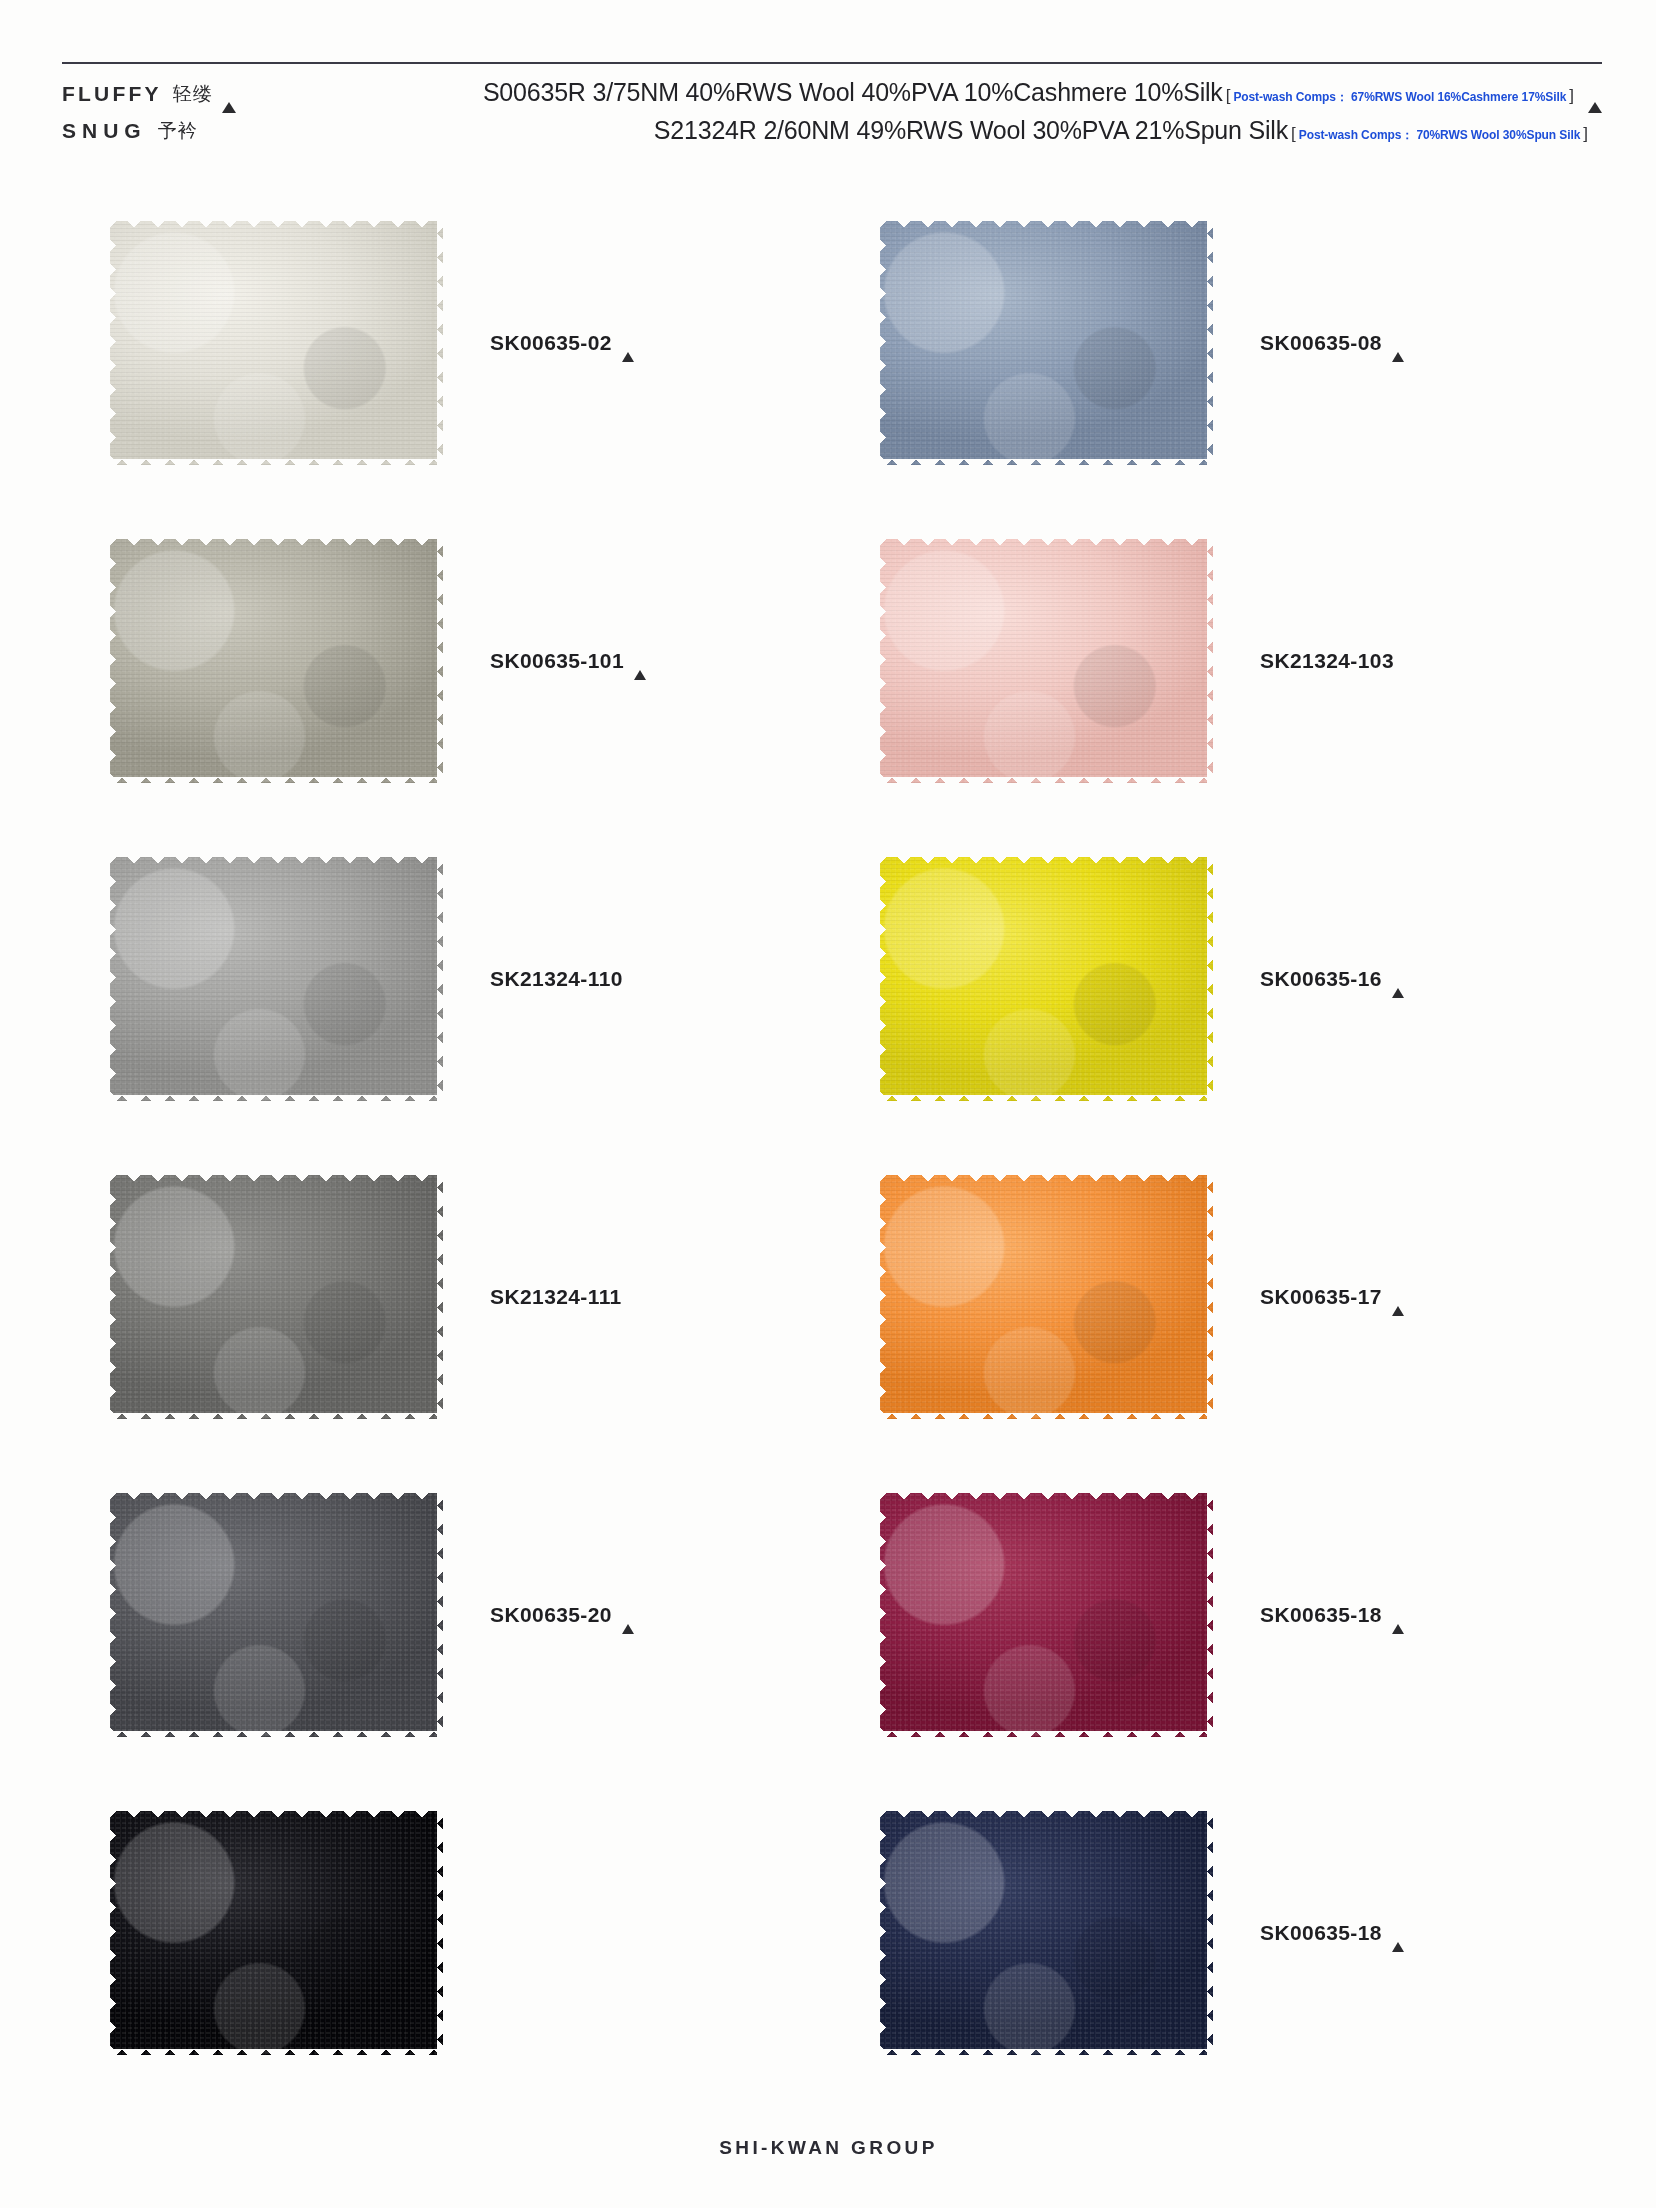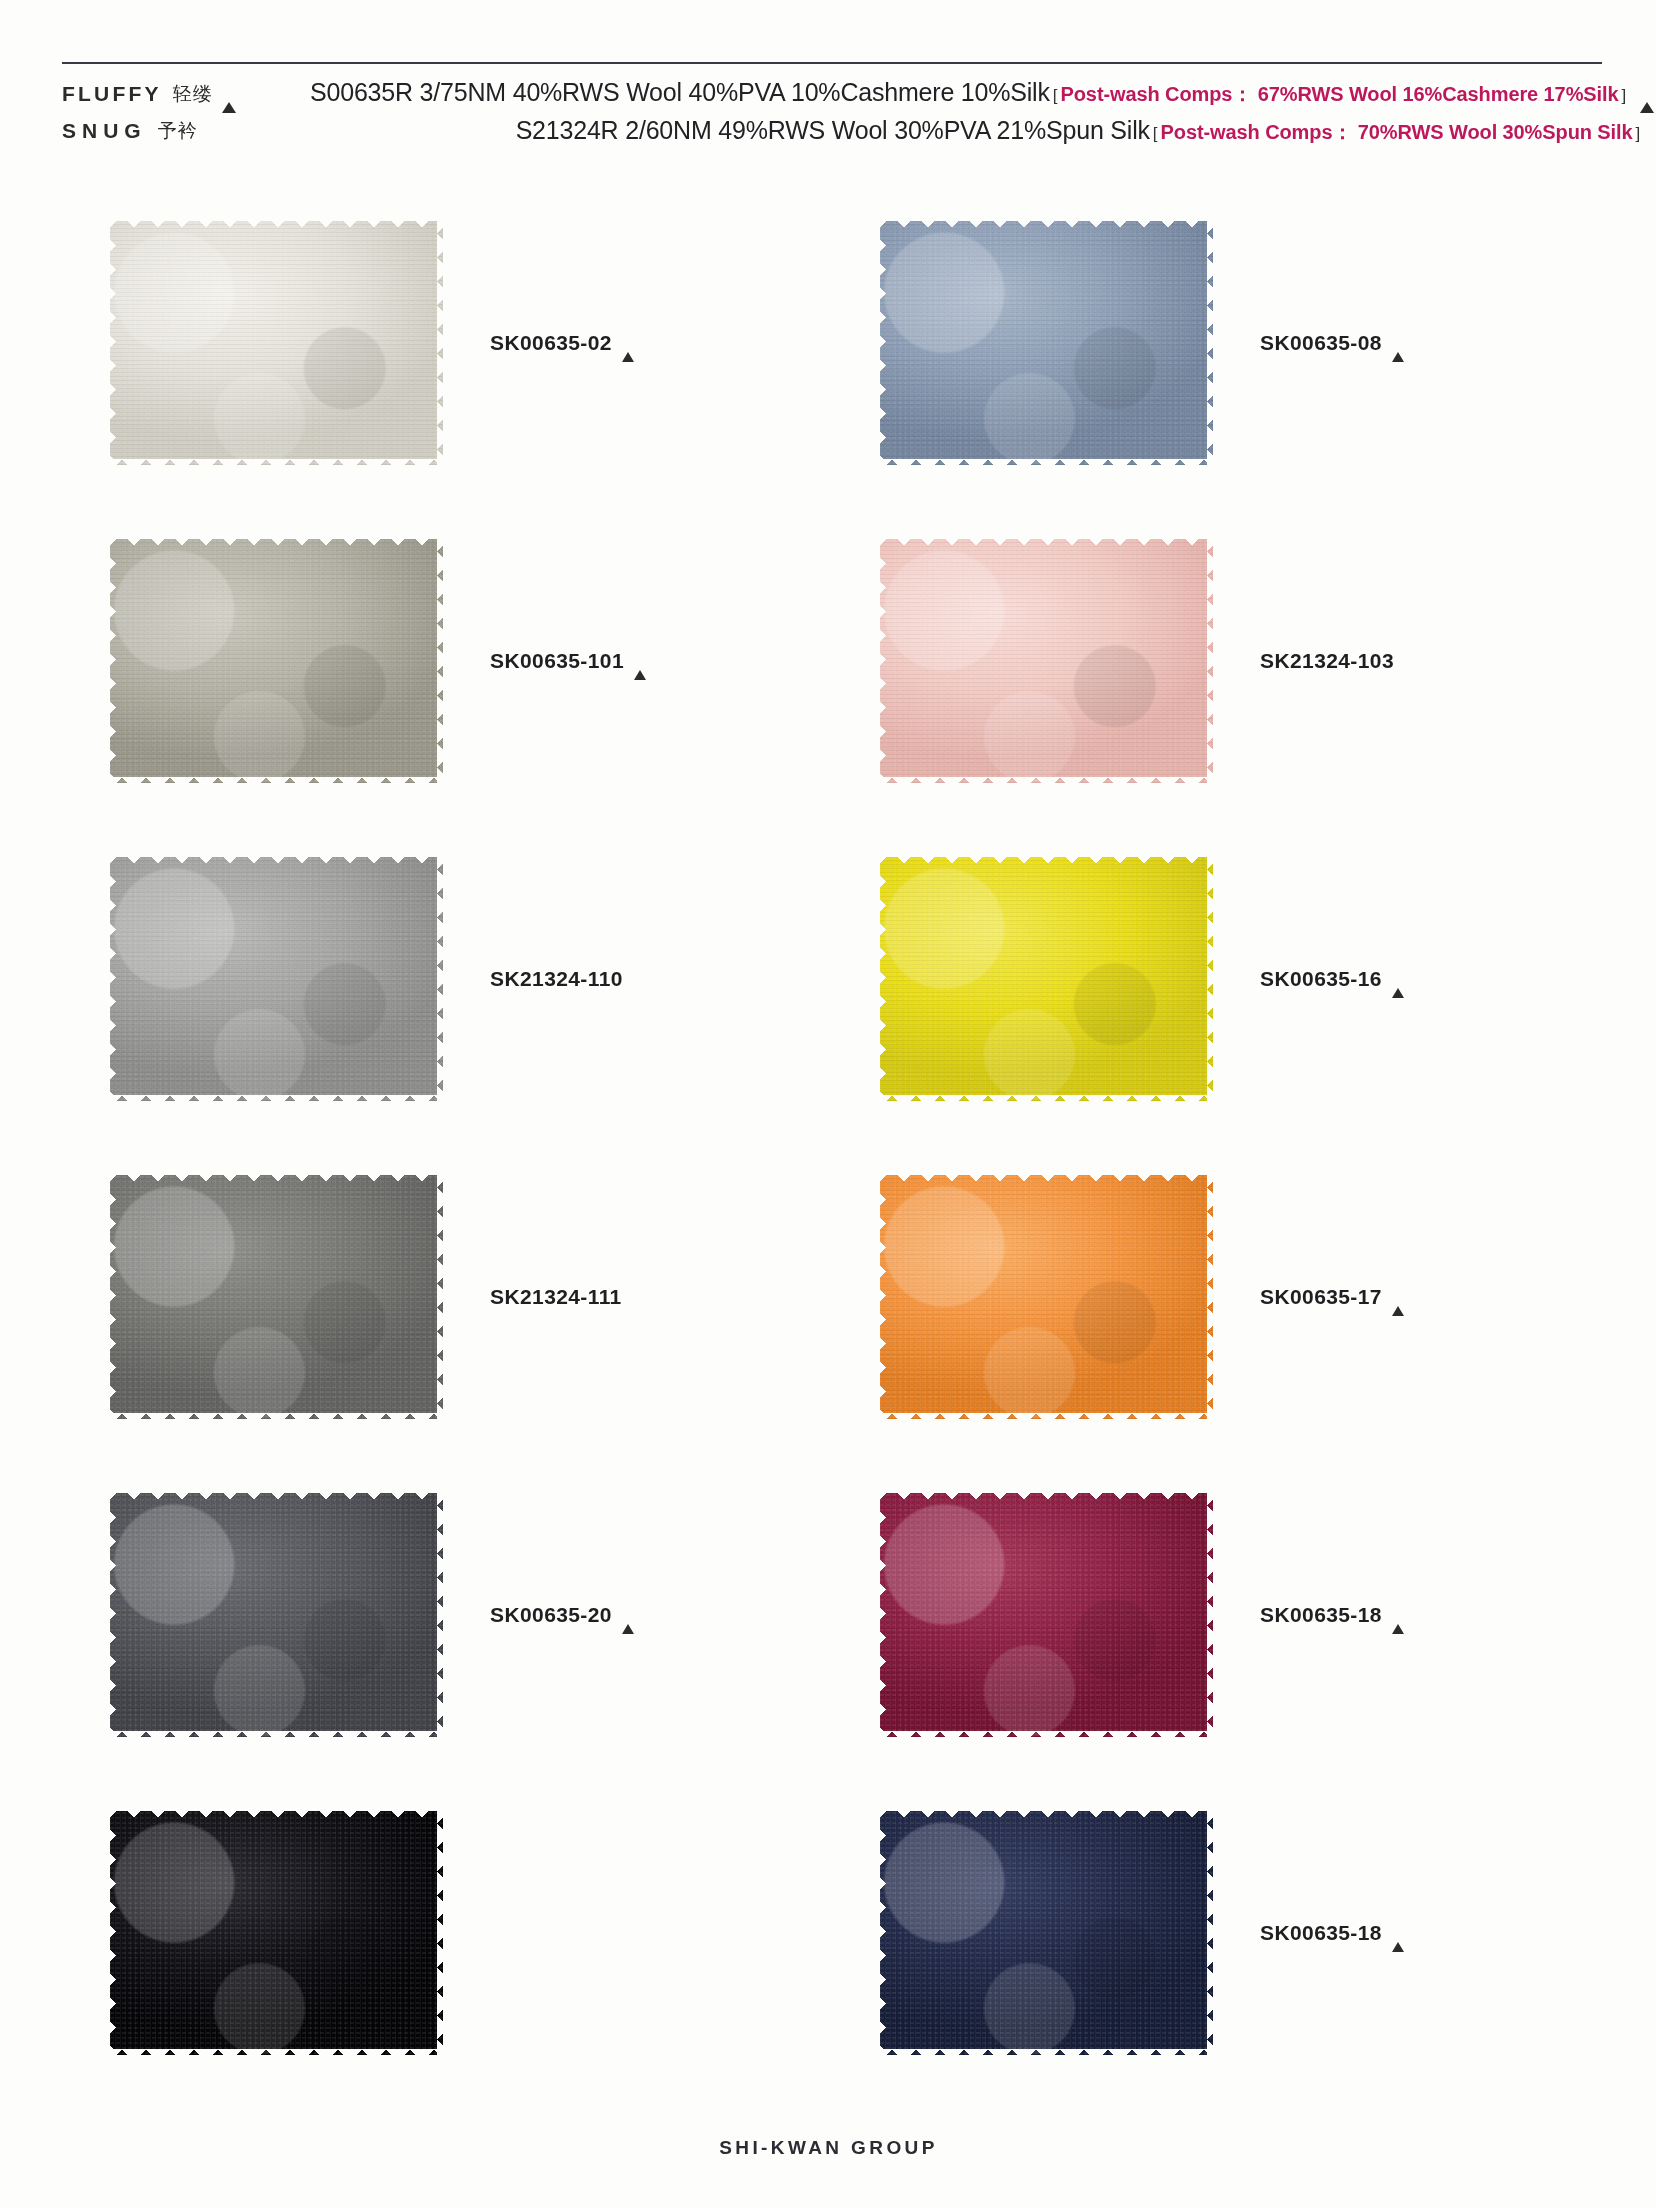--- a/index.html
+++ b/index.html
@@ -97,23 +97,23 @@
     letter-spacing: -0.2px;
     color: #222226;
   }
   .spec-bracket {
     font-size: 17px;
     font-weight: 400;
     color: #333338;
     margin: 0 3px;
   }
   .spec-sub {
-    font-size: 20px;
+    font-size: 12px;
     font-weight: 700;
-    color: #be185d;
+    color: #1d4ed8;
     letter-spacing: -0.1px;
   }
   .spec-mark {
     margin-left: 11px;
     position: relative;
     top: -2px;
   }
 
   
   .grid {

